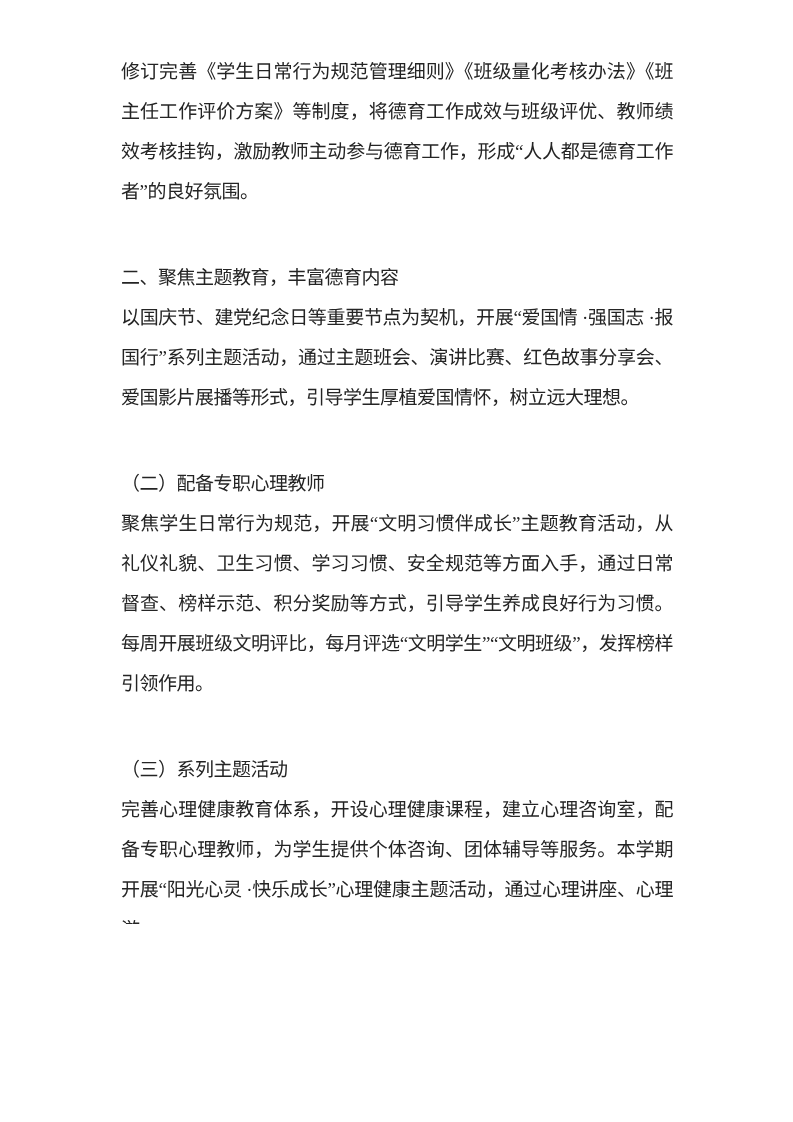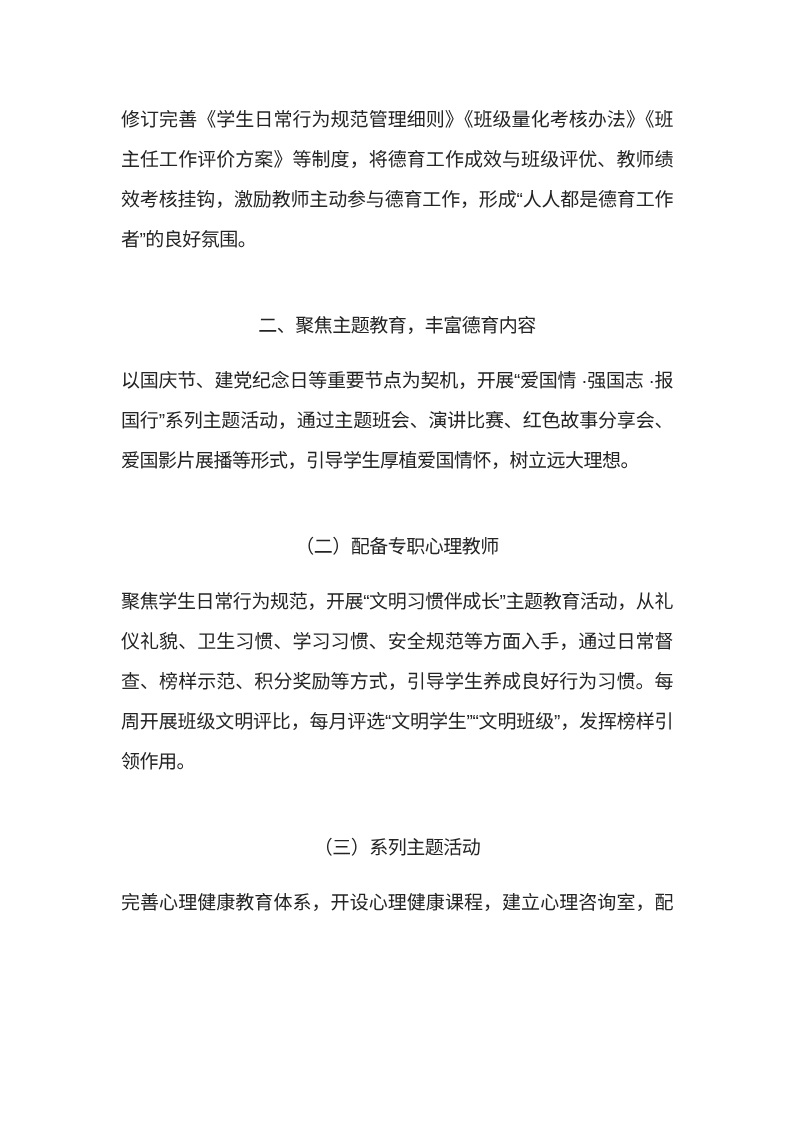--- a/index.html
+++ b/index.html
@@ -8,42 +8,42 @@
     padding: 0;
     background: #ffffff;
   }
   .page {
     position: relative;
     width: 793px;
     height: 924px;
     box-sizing: border-box;
     background: #ffffff;
     color: #242424;
-    padding: 100px 120px 0 121px;
+    padding: 52px 120px 0 121px;
     overflow: hidden;
-    font-family: Liberation Sans, sans-serif;
+    font-family: Liberation Serif, serif;
     font-size: 19px;
     line-height: 40px;
     letter-spacing: -0.5px;
     font-weight: 400;
   }
   .para {
     margin: 0 0 46px 0;
     text-align: justify;
   }
   .para.last {
     margin-bottom: 0;
   }
   .heading, .subheading {
-    margin: 15px;
+    margin: 0;
     padding: 0;
     font-size: 19px;
     font-weight: 400;
     line-height: 40px;
-    text-align: center;
+    text-align: left;
   }
 </style>
 </head>
 <body>
 
 <div class="page">
   <p class="para">修订完善《学生日常行为规范管理细则》《班级量化考核办法》《班主任工作评价方案》等制度，将德育工作成效与班级评优、教师绩效考核挂钩，激励教师主动参与德育工作，形成“人人都是德育工作者”的良好氛围。</p>
 
   <h2 class="heading">二、聚焦主题教育，丰富德育内容</h2>
 

